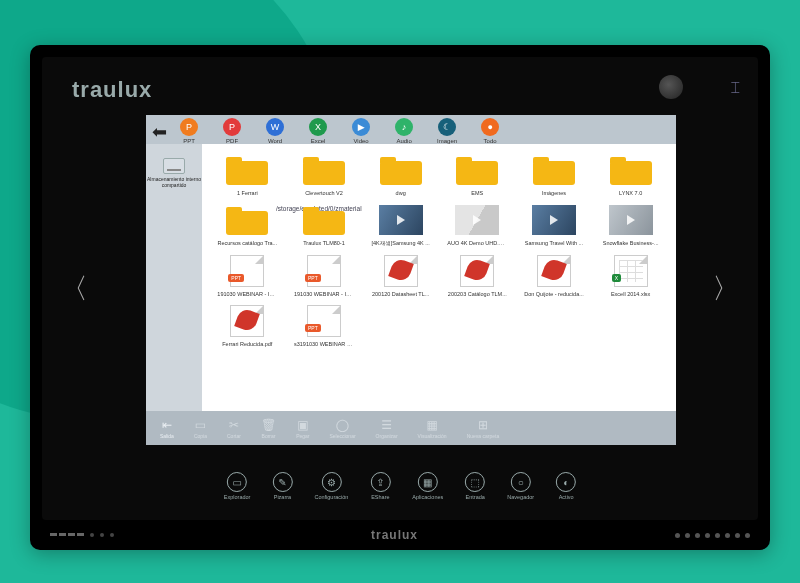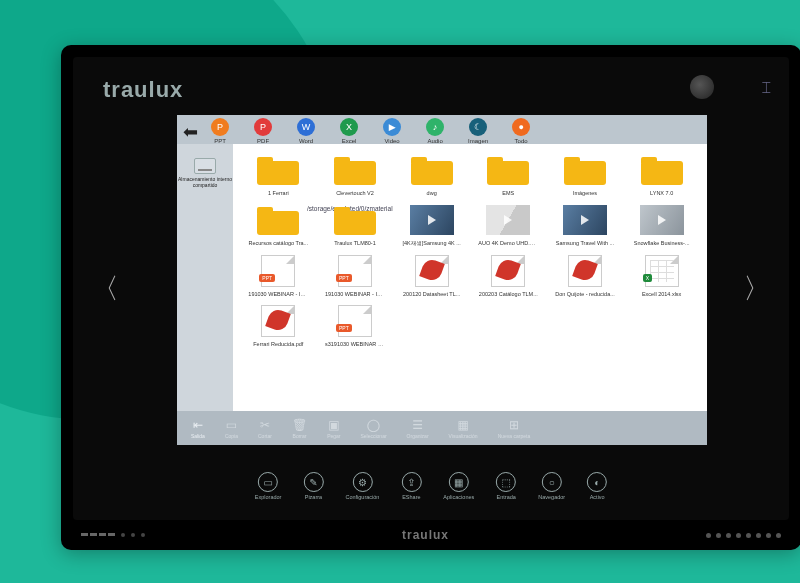--- a/index.html
+++ b/index.html
@@ -1,18 +1,18 @@
 <!DOCTYPE html>
 <html><head>
 <meta charset="utf-8">
 <style>
   * { box-sizing: border-box; margin: 0; padding: 0; }
   body { width: 800px; height: 583px; background: #1eb89a; font-family: Arial, sans-serif; position: relative; overflow: hidden; }
   .bg-circle { position: absolute; width: 500px; height: 500px; border-radius: 50%; background: #0ea88a; left: -160px; top: -80px; }
-  .device { position: absolute; left: 30px; top: 45px; width: 740px; height: 505px; background: #000; border-radius: 10px; box-shadow: 0 4px 20px rgba(0,0,0,0.3); overflow: hidden; margin-left: 31px; }
+  .device { position: absolute; left: 30px; top: 45px; width: 740px; height: 505px; background: #000; border-radius: 10px; box-shadow: 0 4px 20px rgba(0,0,0,0.3); overflow: hidden; }
   .screen { position: absolute; left: 12px; top: 12px; right: 12px; bottom: 30px; background: #0a0a0a; border-radius: 4px; overflow: hidden; }
   .brand-top { position:absolute; left:30px; top:20px; color:#9aa; font-size:22px; font-weight:bold; letter-spacing:1px; }
   .camera { position:absolute; right:75px; top:18px; width:24px; height:24px; border-radius:50%; background:radial-gradient(circle at 40% 40%, #555, #222); }
   .screen-icon { position:absolute; right:18px; top:22px; color:#668; font-size:16px; }
 
   .side-arrow { position:absolute; top:50%; transform:translateY(-50%); color:#aaa; font-size:28px; cursor:pointer; user-select:none; }
   .side-arrow.left { left: 18px; }
   .side-arrow.right { right: 18px; }
 
   .fm { position:absolute; left:104px; top:58px; width:530px; height:330px; background:#bcc6ce; display:flex; flex-direction:column; font-size:7px; }

